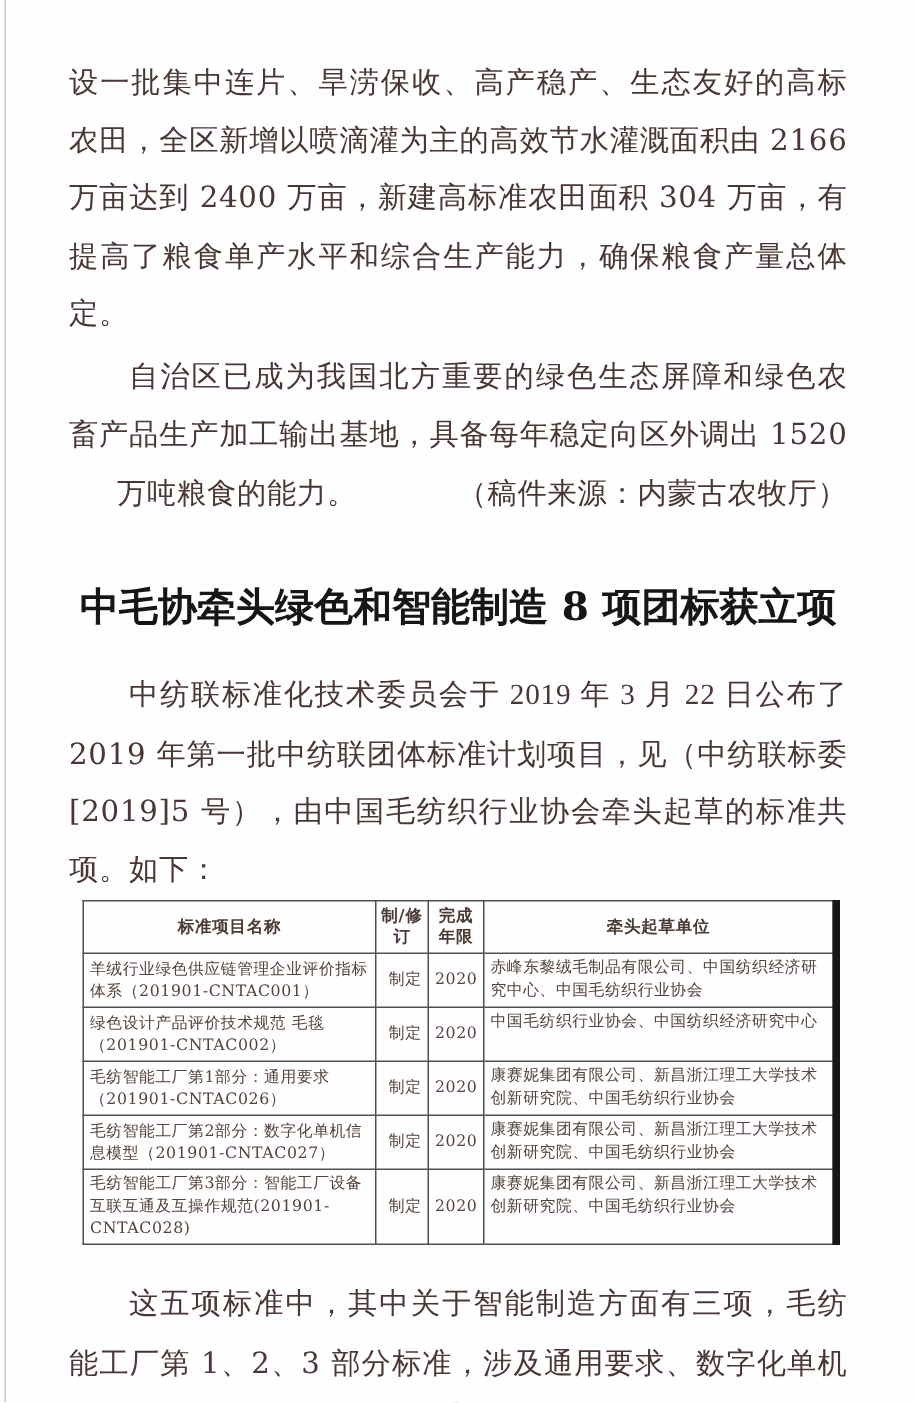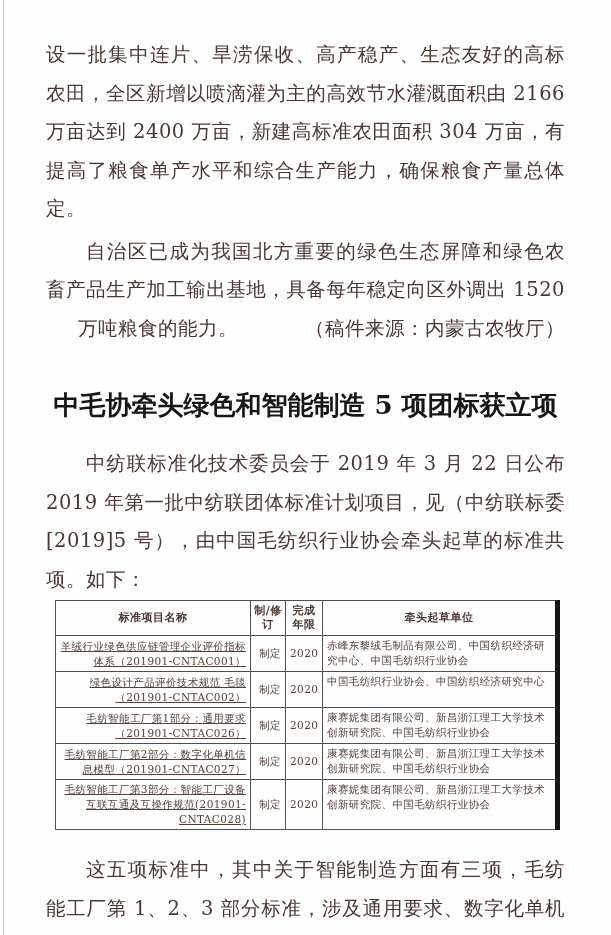--- a/index.html
+++ b/index.html
@@ -17,21 +17,21 @@
   .content { position:absolute; left:46px; right:46px; top:0; }
 
   .para { color:#4a3734; font-size:19.5px; }
   .line {
     height:38.5px; line-height:38.5px;
     letter-spacing:0.5px;
     text-align:justify; text-align-last:justify;
     overflow:hidden;
   }
   .line.no-just { text-align:left; text-align-last:auto; }
-  .line.indent { text-indent:2.05em; }
+  .line.indent { text-indent:2.05em;font-family:Liberation Serif, serif; }
   .p2-last { display:flex; justify-content:space-between; height:38.5px; line-height:38.5px; letter-spacing:0.5px;margin-left:32px; }
 
   .p1 { padding-top:36px; }
   .p2 { margin-top:4px; }
 
   .article-title {
     margin-top:36px;
     height:42px; line-height:42px;
     text-align:center;
     font-size:26px; font-weight:bold;
@@ -49,21 +49,21 @@
     font-size:11px; font-weight:bold; color:#4c3a34;
     text-align:center; vertical-align:middle;
     line-height:14px; padding:3px 2px; height:28px;
     letter-spacing:0.5px;
   }
   table.std td {
     font-size:10.5px; color:#55423b;
     line-height:15px; padding:2px 4px;
     letter-spacing:0.4px;
   }
-  td.c-name { text-align:right; vertical-align:middle; height:31px;text-decoration:underline; }
+  td.c-name { text-align:left; vertical-align:middle; height:31px; }
   td.c-type, td.c-year { text-align:right; vertical-align:middle; }
   td.c-units { text-align:left; vertical-align:top; padding-top:3px;font-family:Liberation Serif, serif; }
 
   .p4 { margin-top:21px; }
 
   .footer {
     margin-top:4px;
     text-align:center;
     font-size:14px; color:#5b5b60;
     line-height:18px; letter-spacing:1px;
@@ -88,21 +88,21 @@
 
     <div class="para p2">
       <div class="line indent">自治区已成为我国北方重要的绿色生态屏障和绿色农</div>
       <div class="line">畜产品生产加工输出基地，具备每年稳定向区外调出 1520</div>
       <div class="p2-last">
         <span>万吨粮食的能力。</span>
         <span>（稿件来源：内蒙古农牧厅）</span>
       </div>
     </div>
 
-    <div class="article-title">中毛协牵头绿色和智能制造 5 项团标获立项</div>
+    <div class="article-title">中毛协牵头绿色和智能制造 8 项团标获立项</div>
 
     <div class="para p3">
       <div class="line indent">中纺联标准化技术委员会于 2019 年 3 月 22 日公布了</div>
       <div class="line">2019 年第一批中纺联团体标准计划项目，见（中纺联标委函</div>
       <div class="line">[2019]5 号），由中国毛纺织行业协会牵头起草的标准共计 5</div>
       <div class="line no-just">项。如下：</div>
     </div>
 
     <div class="table-wrap">
       <table class="std">

